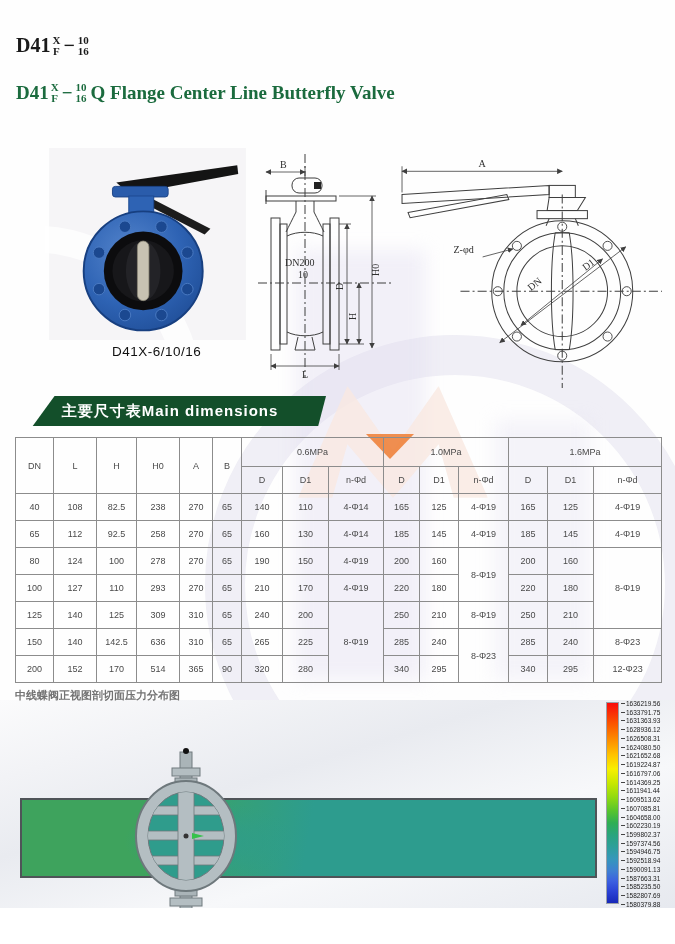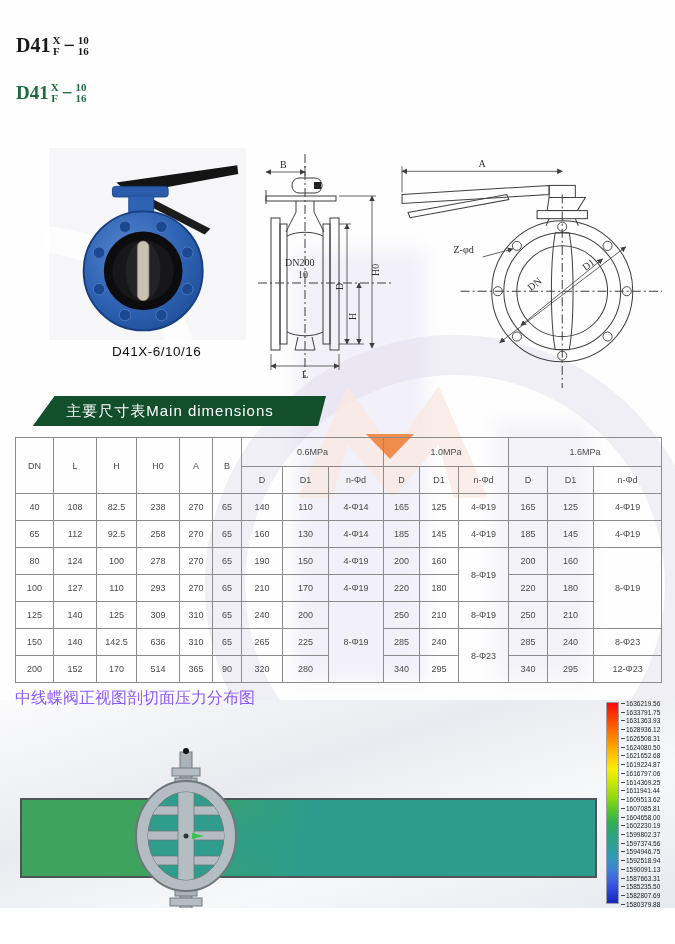--- a/index.html
+++ b/index.html
@@ -28,30 +28,30 @@
   
   .photo{position:absolute;left:45px;top:148px;width:205px;height:192px;z-index:2;}
   .photo svg{width:100%;height:100%;}
   .photo-cap{position:absolute;left:77px;top:344px;font-size:13.5px;color:#111;letter-spacing:.5px;z-index:2;margin-left:35px;}
   .dw{position:absolute;z-index:2;}
   .dw.side{left:252px;top:140px;width:145px;height:245px;}
   .dw.front{left:398px;top:138px;width:267px;height:252px;}
   
   .banner{position:absolute;left:14px;top:396px;width:312px;height:30px;background:var(--banner-green);
           clip-path:polygon(6% 100%,13% 0,100% 0,97.5% 100%);display:flex;align-items:center;justify-content:center;
-          color:#fff;font-size:15px;font-weight:normal;letter-spacing:1px;z-index:2;}
+          color:#fff;font-size:15px;font-weight:bold;letter-spacing:1px;z-index:2;}
   
   table.dims{position:absolute;left:15px;top:437px;width:646px;border-collapse:collapse;table-layout:fixed;z-index:2;}
   table.dims th,table.dims td{border:1px solid #8c8c8c;font-size:9px;font-weight:normal;color:#4a4a4a;
           text-align:center;padding:0;background:transparent;overflow:hidden;}
   table.dims thead tr:first-child th{height:28px;}
   table.dims thead tr:last-child th{height:26px;}
   table.dims tbody td{height:26px;}
   
-  .pd-title{position:absolute;left:15px;top:688px;font-size:16px;font-weight:normal;color:#8b5cf6;z-index:3;}
+  .pd-title{position:absolute;left:15px;top:688px;font-size:11px;font-weight:bold;color:#737373;z-index:3;}
   .pd{position:absolute;left:0;top:700px;width:675px;height:244px;z-index:1;
       background:linear-gradient(163deg,#fbfbfc 0%,#e9ebf0 35%,#f7f8fa 60%,#e2e5ec 100%);}
   .pipe{position:absolute;left:20px;top:98px;width:577px;height:80px;border:2px solid #4f5458;box-sizing:border-box;
       background:radial-gradient(120px 55px at 33% 55%,rgba(45,156,142,.85),rgba(45,156,142,0) 72%),
                  linear-gradient(100deg,var(--pipe-green) 0%,var(--pipe-green) 23%,#35a078 37%,var(--pipe-teal) 50%,var(--pipe-teal) 100%);}
   .pvalve{position:absolute;left:128px;top:46px;width:118px;height:188px;}
   .lg-bar{position:absolute;left:606px;top:2px;width:13px;height:202px;border:1px solid #9aa0a8;box-sizing:border-box;
       background:linear-gradient(to bottom,#f80b0b 0%,#fb5300 10%,#fd8a00 18%,#ffc300 26%,#f8ef00 33%,#c8e800 40%,
                  #92da10 47%,#57c42e 54%,#2fae54 60%,#2aa47e 66%,#2d9f9b 72%,#3597bb 78%,#3f7fd2 84%,#3c60e0 89%,#2b43d6 94%,#1728b8 100%);}
   .lg-labels{position:absolute;left:621px;top:0;height:208px;width:52px;display:flex;flex-direction:column;justify-content:space-between;}
@@ -88,20 +88,21 @@
     <span>D41</span>
     <span class="stack">
         <span>X</span>
         <span>F</span>
       </span>
     <span class="minus">−</span>
     <span class="stack">
         <span>10</span>
         <span>16</span>
       </span>
+    <span class="suffix">Q Flange Center Line Butterfly Valve</span>
   </div>
 
   <div class="photo">
     <svg viewBox="0 0 205 200">
       <rect width="205" height="200" fill="#f6f5f7"></rect>
       <circle cx="-15" cy="255" r="160" fill="none" stroke="#ffffff" stroke-width="28" opacity=".75"></circle>
       <polygon points="70,36 196,18 197,27 84,48" fill="#141414"></polygon>
       <polygon points="90,44 168,84 162,90 86,51" fill="#1c1c1c"></polygon>
       <rect x="66" y="40" width="58" height="11" rx="3" fill="#2a5cab" stroke="#1c4487"></rect>
       <rect x="83" y="50" width="26" height="26" fill="#2e63b4" stroke="#1d4a92"></rect>

